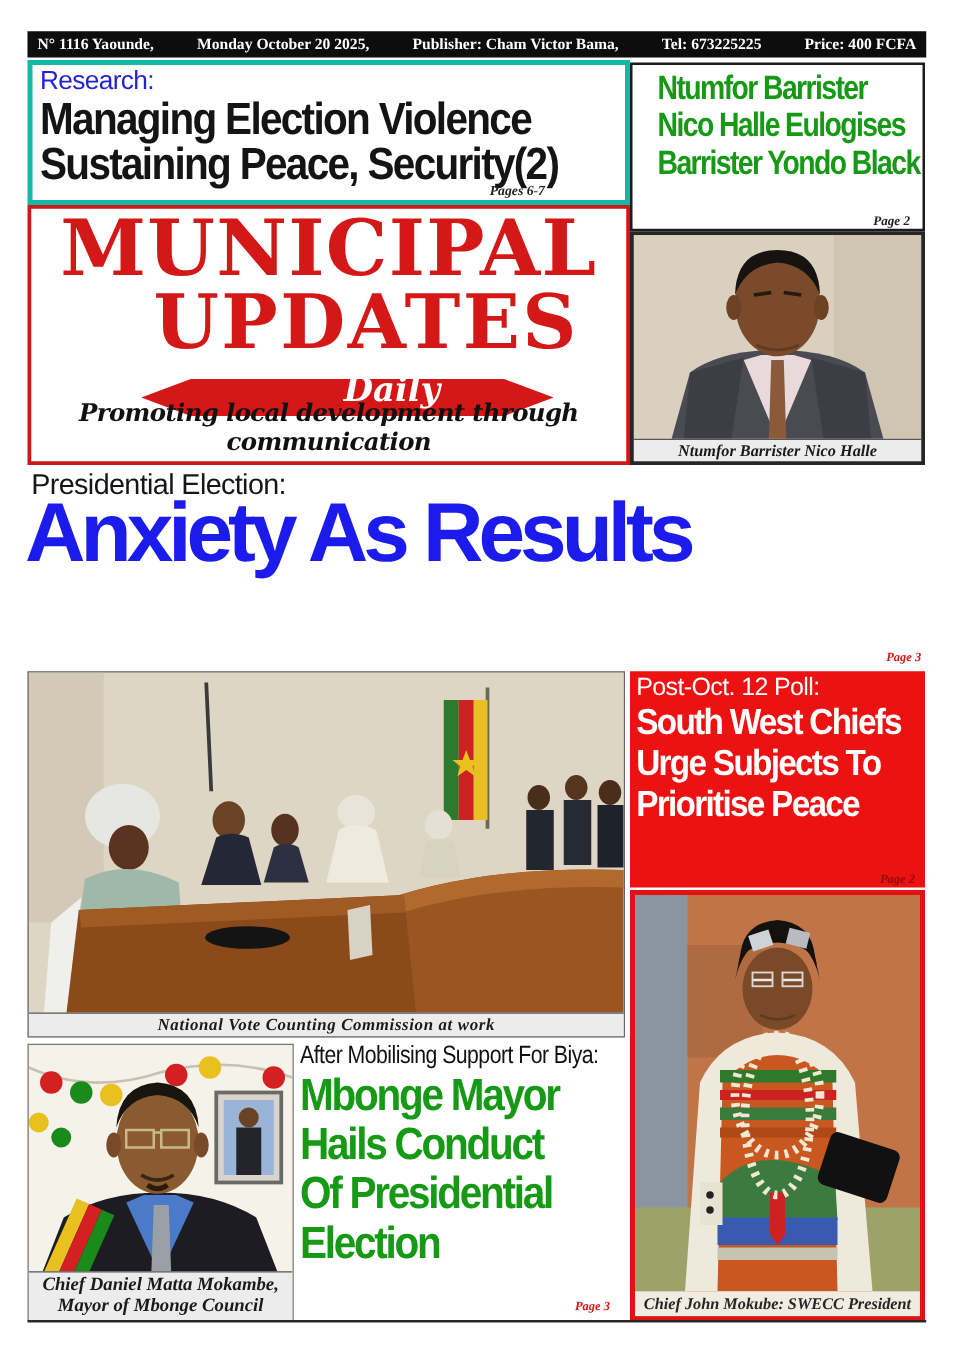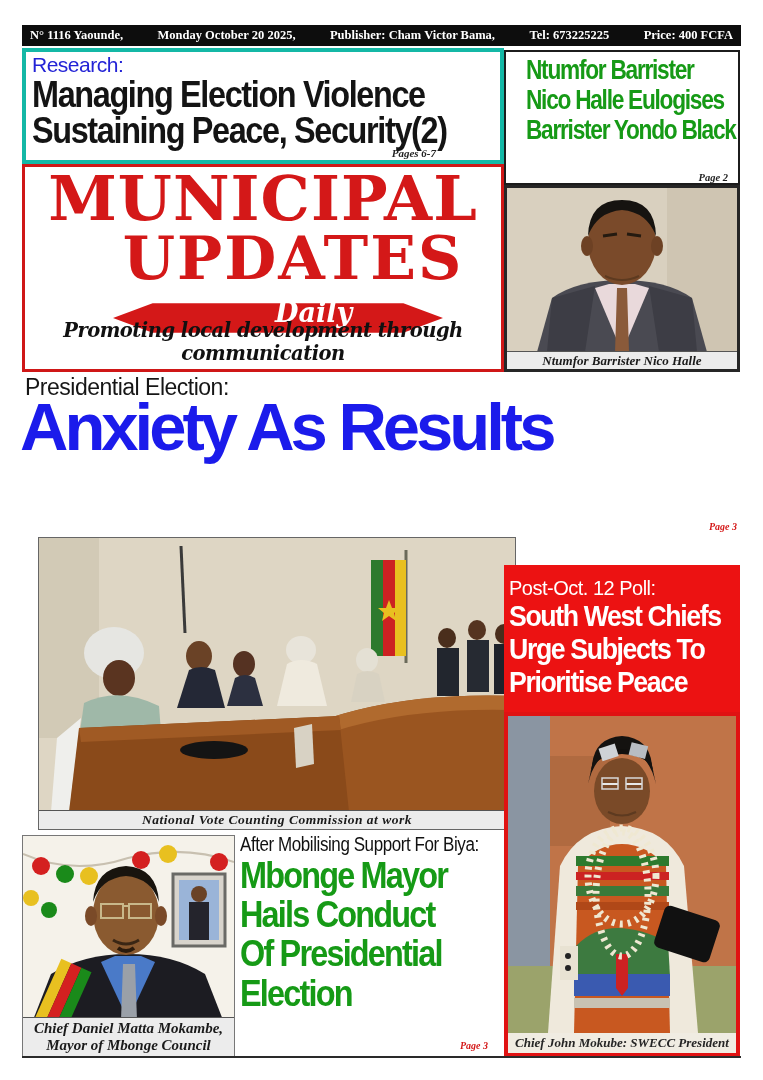--- a/index.html
+++ b/index.html
@@ -48,25 +48,25 @@
   .halle-photo{left:504px;top:185px;width:236px;height:187px;border:3px solid #262626;background:#d9d0bf;}
   .halle-cap{font-size:13px;height:17px;line-height:17px;}
   
   .lead-kicker{position:absolute;left:25px;top:374px;font-size:23px;color:#161616;letter-spacing:-0.5px;text-align:center;}
   .lead-headline{position:absolute;left:20px;top:394px;width:742px;color:#1b1beb;
           font-weight:bold;font-size:67px;line-height:0.98;letter-spacing:-4px;
           transform:scaleX(1.0);white-space:nowrap;}
   .lead-page{position:absolute;right:26px;top:521px;color:#d41818;
           font-family:"Liberation Serif",serif;font-style:italic;font-weight:bold;font-size:10px;}
   
-  .comm-photo{left:22px;top:537px;width:478px;height:293px;border:1px solid #666;background:#ded6c4;margin-left:16px;}
+  .comm-photo{left:22px;top:537px;width:478px;height:293px;border:1px solid #666;background:#ded6c4;}
   .comm-cap{font-size:13.5px;height:18px;line-height:18px;letter-spacing:0.5px;}
   
   .chiefs-box{position:absolute;left:504px;top:537px;width:236px;height:173px;background:#ec1212;
-          padding:12px 5px;box-sizing:border-box;margin-top:28px;}
+          padding:2px 5px;box-sizing:border-box;}
   .chiefs-kicker{color:#fff;font-size:20px;letter-spacing:-0.5px;}
   .chiefs-line{color:#fff;font-weight:bold;font-size:29px;line-height:1.13;letter-spacing:-1.5px;
           transform:scaleX(0.92);transform-origin:left;white-space:nowrap;width:256px;}
   .chiefs-page{position:absolute;right:8px;bottom:1px;color:#8d0f0f;
           font-family:"Liberation Serif",serif;font-style:italic;font-weight:bold;font-size:10px;}
   
   .chief-photo{left:504px;top:712px;width:236px;height:345px;border:4px solid #e01212;background:#c07448;}
   .chief-cap{background:#f0ece2;font-size:13px;height:20px;line-height:20px;border-top:none;color:#262626;}
   
   .mayor-photo{left:22px;top:835px;width:213px;height:222px;border:1px solid #777;background:#f5f2ea;}

